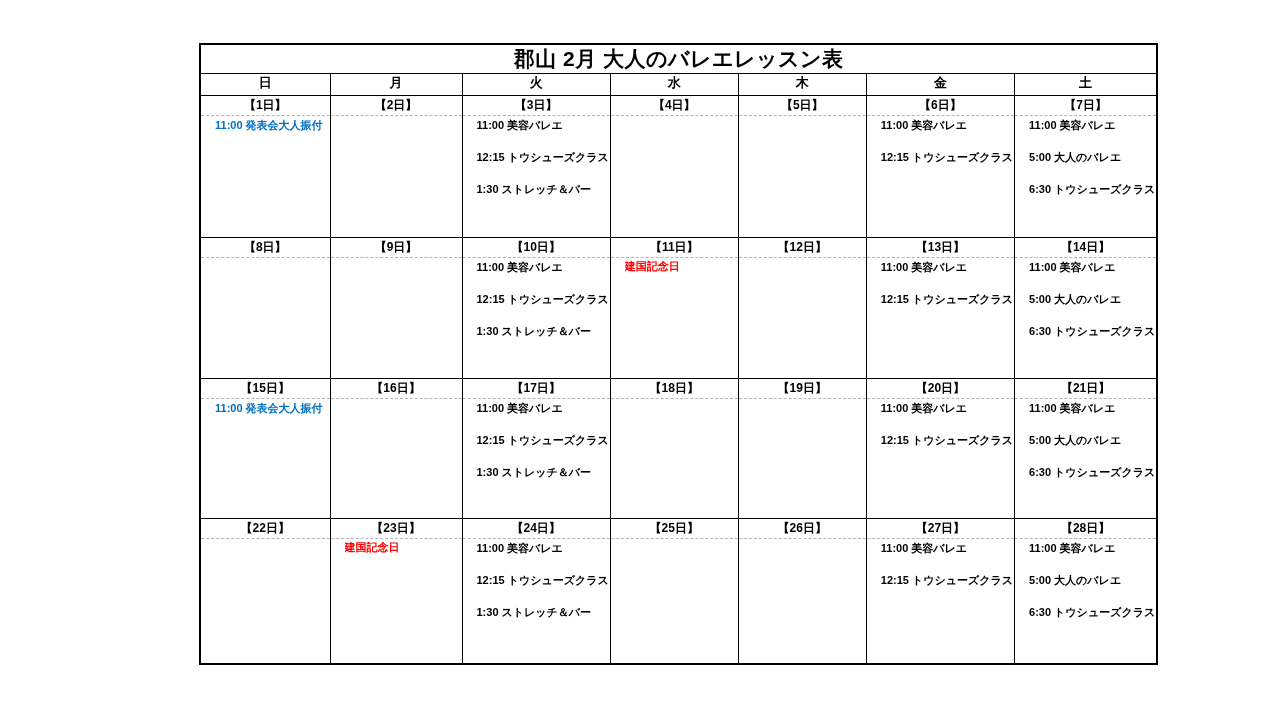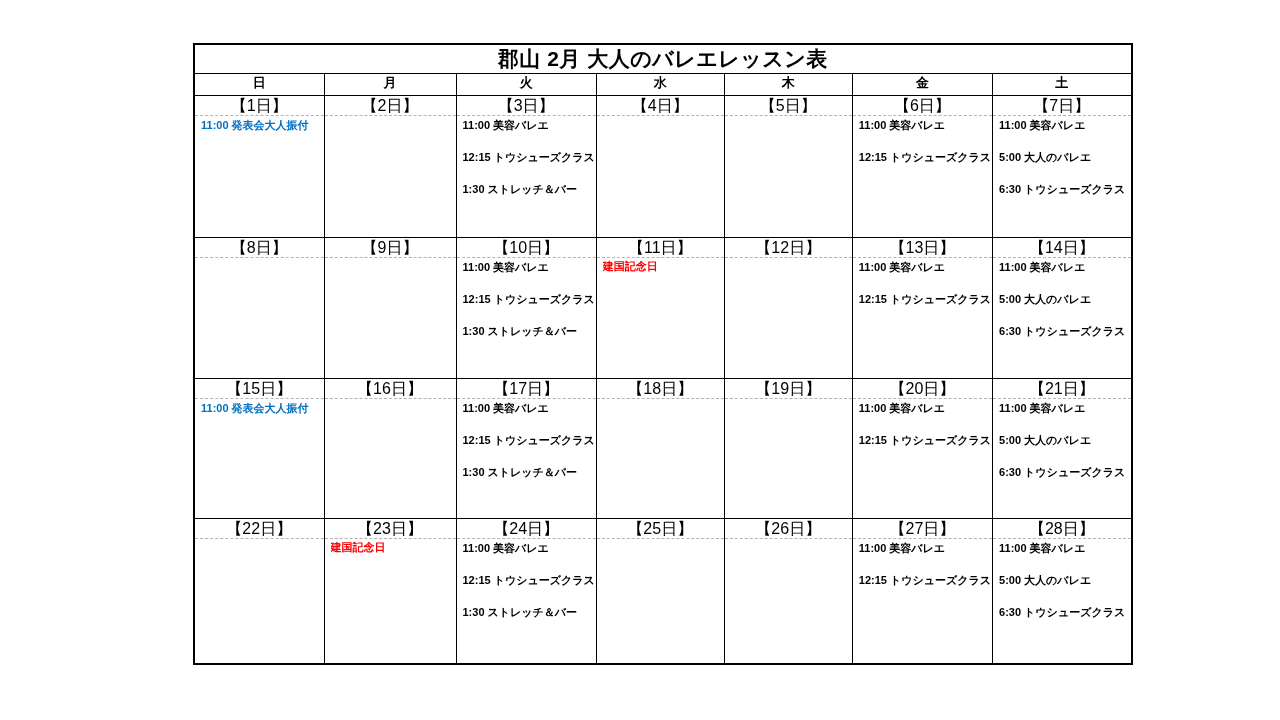--- a/index.html
+++ b/index.html
@@ -7,21 +7,21 @@
     position: relative;
     width: 1280px;
     height: 720px;
     background: #ffffff;
     font-family: "Liberation Sans", "DejaVu Sans", sans-serif;
     color: #000;
     overflow: hidden;
   }
   table.calendar {
     position: absolute;
-    left: 193px;
+    left: 199px;
     top: 43px;
     border-collapse: collapse;
     table-layout: fixed;
     border: 2px solid #000;
   }
   table.calendar td, table.calendar th { border: 1px solid #000; padding: 0; vertical-align: top; }
   .title-row td {
     height: 24px;
     text-align: center;
     vertical-align: middle;
@@ -38,26 +38,26 @@
   }
   .week-row td { vertical-align: top; }
   .wr0 td { height: 141px; }
   .wr1 td { height: 140px; margin-left: 15px; }
   .wr2 td { height: 139px; }
   .wr3 td { height: 144px; }
   .date-label {
     height: 19px;
     line-height: 19px;
     text-align: center;
-    font-size: 16px;
-    font-weight: normal;
+    font-size: 12px;
+    font-weight: bold;
     border-bottom: 1px dashed #b3b3b3;
     overflow: hidden;
   }
-  .entries { padding: 2px 1px 0 6px; }
+  .entries { padding: 2px 1px 0 14px; }
   .entry {
     font-size: 11px;
     font-weight: bold;
     line-height: 15px;
     margin-bottom: 17px;
     white-space: nowrap;
     overflow: hidden;
   }
   .entry.blue { color: #0070C0; }
   .entry.red  { color: #FF0000; font-family: Liberation Mono, monospace; }

